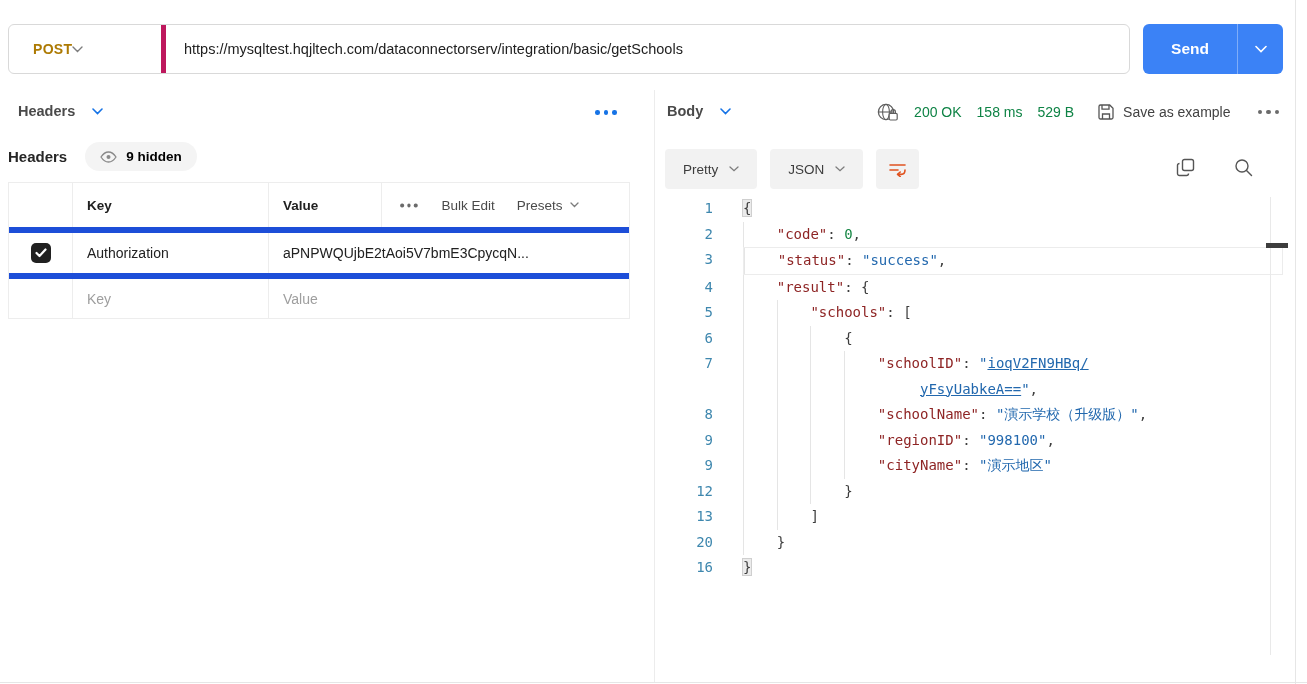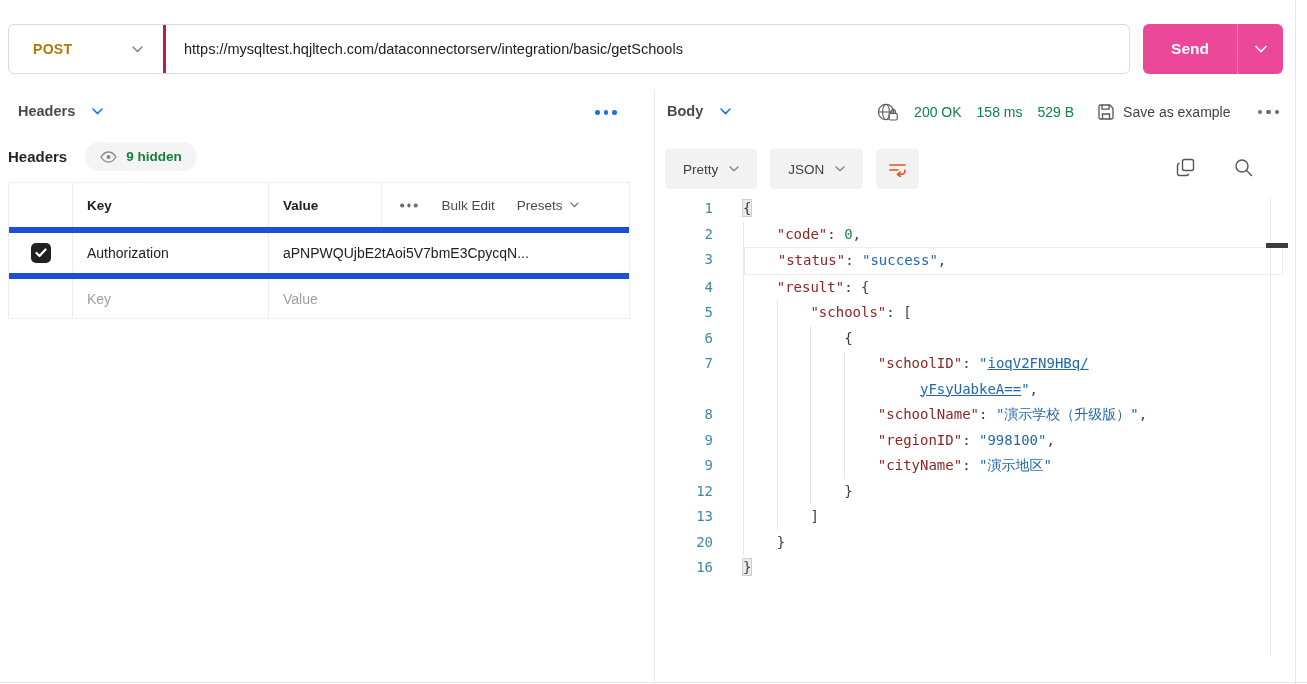--- a/index.html
+++ b/index.html
@@ -13,33 +13,33 @@
   }
   svg { display:block; }
 
   
   .url-group {
     position:absolute; left:8px; top:24px; width:1122px; height:50px;
     border:1px solid #d9d9d9; border-radius:6px; background:#fff;
     display:flex; align-items:stretch;
   }
   .method {
-    width:157px; display:flex; align-items:center; justify-content:space-between;
-    padding:0 20px 0 24px; cursor:pointer; border-right:3px solid #be185d;
+    width:157px; display:flex; align-items:center; justify-content:flex-start;
+    padding:0 20px 0 24px; cursor:pointer; border-right:5px solid #be185d;
   }
   .method-label { color:#ad7a03; font-weight:700; font-size:14px; letter-spacing:.3px; }
   .chev { color:#7d7d7d; }
   .chev-blue { color:#1673e6; }
   .url-input {
     flex:1; border:0; outline:none; background:transparent;
     font-family:"Liberation Sans",sans-serif; font-size:14.5px; color:#212121; padding:0 18px;
   }
   .send-btn {
     position:absolute; left:1143px; top:24px; width:140px; height:50px;
-    background:#ec4899; border-radius:6px; display:flex; color:#fff; cursor:pointer;
+    background:#3b82f6; border-radius:6px; display:flex; color:#fff; cursor:pointer;
   }
   .send-main { width:94px; display:flex; align-items:center; justify-content:center;
     font-size:15.5px; font-weight:700; }
   .send-caret { flex:1; border-left:1px solid rgba(255,255,255,.35);
     display:flex; align-items:center; justify-content:center; }
 
   
   .left-panel  { position:absolute; left:0;   top:90px; width:655px; height:593px; border-right:1px solid #ececec;padding-left:36px; }
   .right-panel { position:absolute; left:656px; top:90px; width:639px; height:593px; }
   .page-right-border  { position:absolute; left:1295px; top:0; height:684px; border-left:1px solid #e6e6e6; }
@@ -51,21 +51,21 @@
   .dots i { width:4.5px; height:4.5px; border-radius:50%; background:#1673e6; }
   .dots.gray i { background:#6b6b6b; }
 
   
   .hdr-sub { position:absolute; left:8px; top:52px; display:flex; align-items:center; gap:18px; }
   .hdr-sub-title { font-size:15px; font-weight:700; color:#262626; }
   .hidden-badge {
     height:29px; border-radius:15px; background:#f4f4f4; display:flex; align-items:center;
     gap:9px; padding:0 15px; cursor:pointer;
   }
-  .hidden-badge span { font-size:13.5px; font-weight:600; color:#15803d; }
+  .hidden-badge span { font-size:13.5px; font-weight:600; color:#000000; }
 
   .kv-table { position:absolute; left:8px; top:92px; width:622px; border:1px solid #ededed; font-size:14px; }
   .kv-row { display:flex; align-items:stretch; height:46px; border-top:6px solid #1d4ed8; }
   .kv-row.head { height:44px; border-top:0; font-size:13.5px; font-weight:700; }
   .c-cb  { width:64px; border-right:1px solid #ededed; display:flex; align-items:center; justify-content:center; }
   .c-key { width:196px; border-right:1px solid #ededed; display:flex; align-items:center; padding:0 14px; }
   .c-val { flex:1; display:flex; align-items:center; padding:0 14px; overflow:hidden; white-space:nowrap; }
   .kv-row.head .c-val { width:112px; flex:0 0 112px; }
   .head-actions { flex:1; border-left:1px solid #ededed; display:flex; align-items:center;
     gap:22px; padding:0 16px; font-size:13.5px; font-weight:400; color:#4a4a4a; }

